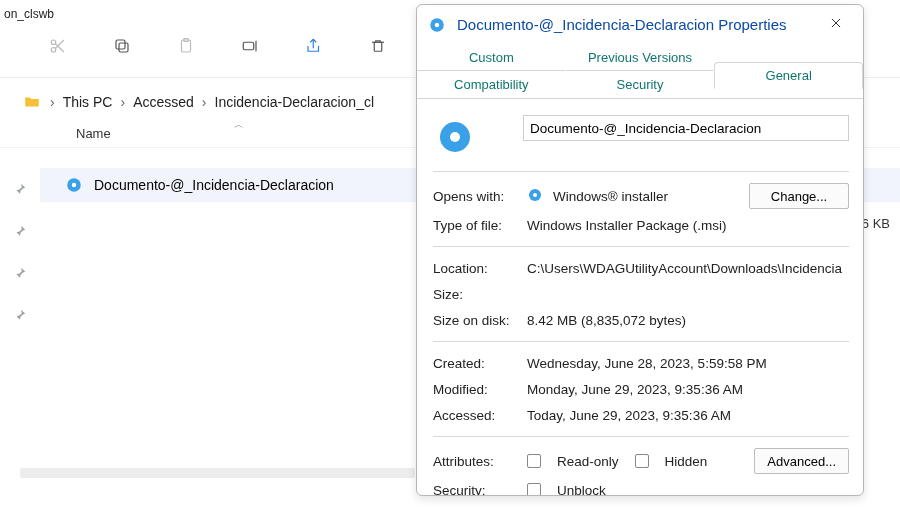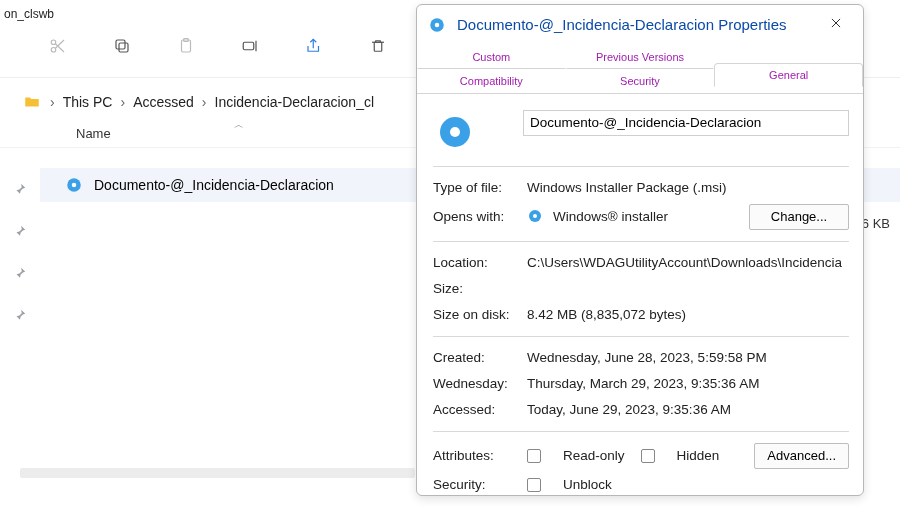--- a/index.html
+++ b/index.html
@@ -36,32 +36,32 @@
   .scroll-stub { position:absolute; left:20px; bottom:30px; width:395px; height:10px; background:#ececec; border-radius:2px; }
 
   
   .dialog { position:absolute; top:4px; left:416px; width:448px; height:492px; background:#fff; border:1px solid #b7b7b7; border-radius:6px; box-shadow: 0 3px 10px rgba(0,0,0,0.12); display:flex; flex-direction:column; }
   .dlg-titlebar { height:40px; display:flex; align-items:center; padding: 0 6px 0 10px; font-size:15px; color:#0a4aa8; }
   .dlg-titlebar .t-icon { width:20px; height:20px; margin-right:10px; display:inline-flex; align-items:center; justify-content:center; }
   .dlg-titlebar .spacer { flex:1; }
   .dlg-close { width:42px; height:30px; display:flex; align-items:center; justify-content:center; color:#222; border:none; background:none; }
 
   .tabs { display:grid; grid-template-columns: 1fr 1fr 1fr; border-bottom:1px solid #d5d5d5; }
-  .tab { text-align:center; font-size:11px; padding:5px 0; color:#a21caf; border:1px solid transparent; }
+  .tab { text-align:center; font-size:13px; padding:5px 0; color:#0f766e; border:1px solid transparent; }
   .tab.top { border-bottom:1px solid #d5d5d5; }
   .tab.active { border:1px solid #d5d5d5; border-bottom:1px solid #fff; border-radius:4px 4px 0 0; background:#fff; position:relative; top:18px; }
 
   .dlg-body { padding: 12px 14px 0 16px; font-size:13.5px; color:#222; overflow:hidden; }
   .row { display:flex; align-items:center; min-height:26px; padding:3px 0; }
   .row .lbl { width:94px; color:#222; }
   .row .val { flex:1; }
   .hr { height:1px; background:#d9d9d9; margin:8px 0; }
   .name-input { flex:1; height:26px; border:1px solid #cfcfcf; padding:0 6px; font-size:13.5px; }
   .btn { height:26px; padding:0 12px; border:1px solid #bdbdbd; background:#fbfbfb; border-radius:2px; font-size:13px; }
-  .chk { display:inline-flex; align-items:flex-end; gap:22px; margin-right:16px; }
+  .chk { display:inline-flex; align-items:flex-start; gap:16px; margin-right:16px; }
   .chk-box { width:14px; height:14px; border:1px solid #888; border-radius:2px; display:inline-block; }
 
   .opens-icon { width:18px; height:18px; margin-right:8px; display:inline-flex; }
   .row.header-area { align-items:flex-start; padding-top:4px; padding-bottom:4px; }
   .file-big-icon { width:44px; height:44px; margin-right:46px; display:inline-flex; align-items:center; justify-content:center; }
 
   
 </style>
 </head>
 <body>
@@ -221,56 +221,56 @@
         <svg width="40" height="40" viewBox="0 0 24 24">
             <circle cx="12" cy="12" r="9" fill="#3aa0e8"></circle>
             <circle cx="12" cy="12" r="3" fill="#fff"></circle>
           </svg>
       </span>
       <input class="name-input" value="Documento-@_Incidencia-Declaracion" style="">
     </div>
     <div class="hr"></div>
 
     <div class="row">
-      <span class="lbl">Type of file:</span>
-      <span class="val">Windows Installer Package (.msi)</span>
-    </div>
-    <div class="row">
       <span class="lbl">Opens with:</span>
       <span class="opens-icon">
         <svg width="16" height="16" viewBox="0 0 24 24">
             <circle cx="12" cy="12" r="9" fill="#3aa0e8"></circle>
             <circle cx="12" cy="12" r="3" fill="#fff"></circle>
           </svg>
       </span>
       <span class="val">Windows® installer</span>
       <button class="btn" style="width:100px;">Change...</button>
     </div>
+    <div class="row">
+      <span class="lbl">Type of file:</span>
+      <span class="val">Windows Installer Package (.msi)</span>
+    </div>
     <div class="hr"></div>
 
     <div class="row">
       <span class="lbl">Location:</span>
       <span class="val">C:\Users\WDAGUtilityAccount\Downloads\Incidencia</span>
     </div>
     <div class="row">
       <span class="lbl">Size:</span>
     </div>
     <div class="row">
       <span class="lbl">Size on disk:</span>
       <span class="val">8.42 MB (8,835,072 bytes)</span>
     </div>
     <div class="hr"></div>
 
     <div class="row">
       <span class="lbl">Created:</span>
       <span class="val">Wednesday, June 28, 2023, 5:59:58 PM</span>
     </div>
     <div class="row">
-      <span class="lbl">Wednesday:</span>
-      <span class="val">Thursday, March 29, 2023, 9:35:36 AM</span>
+      <span class="lbl">Modified:</span>
+      <span class="val">Monday, June 29, 2023, 9:35:36 AM</span>
     </div>
     <div class="row">
       <span class="lbl">Accessed:</span>
       <span class="val">Today, June 29, 2023, 9:35:36 AM</span>
     </div>
     <div class="hr"></div>
 
     <div class="row">
       <span class="lbl">Attributes:</span>
       <label class="chk">

